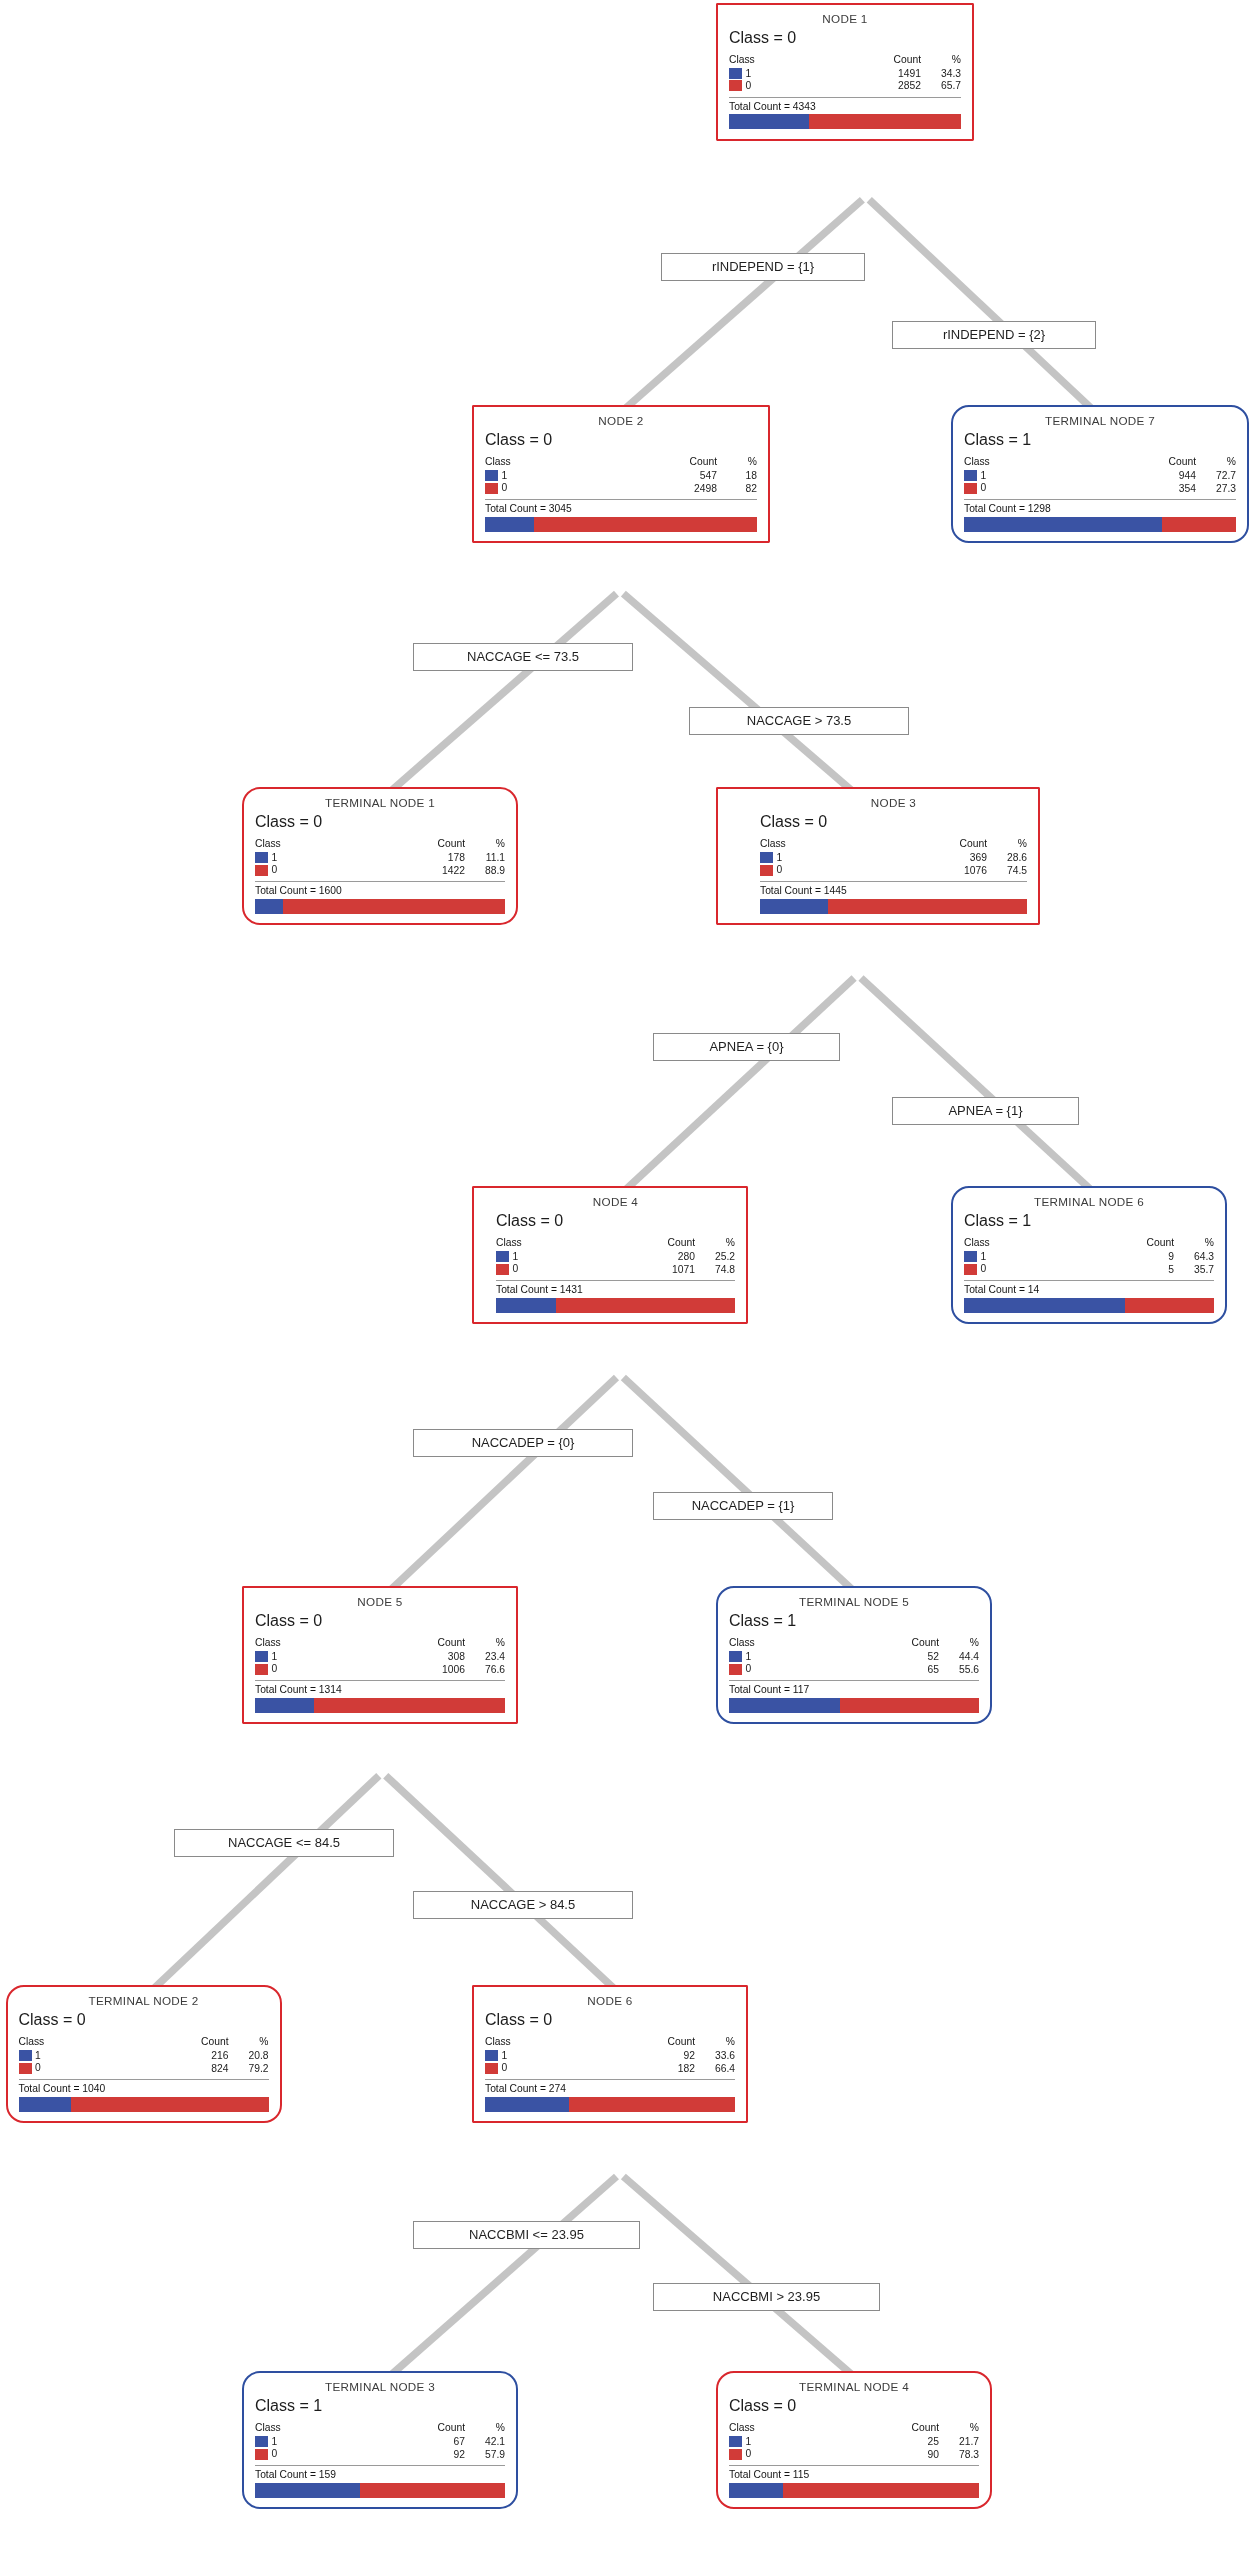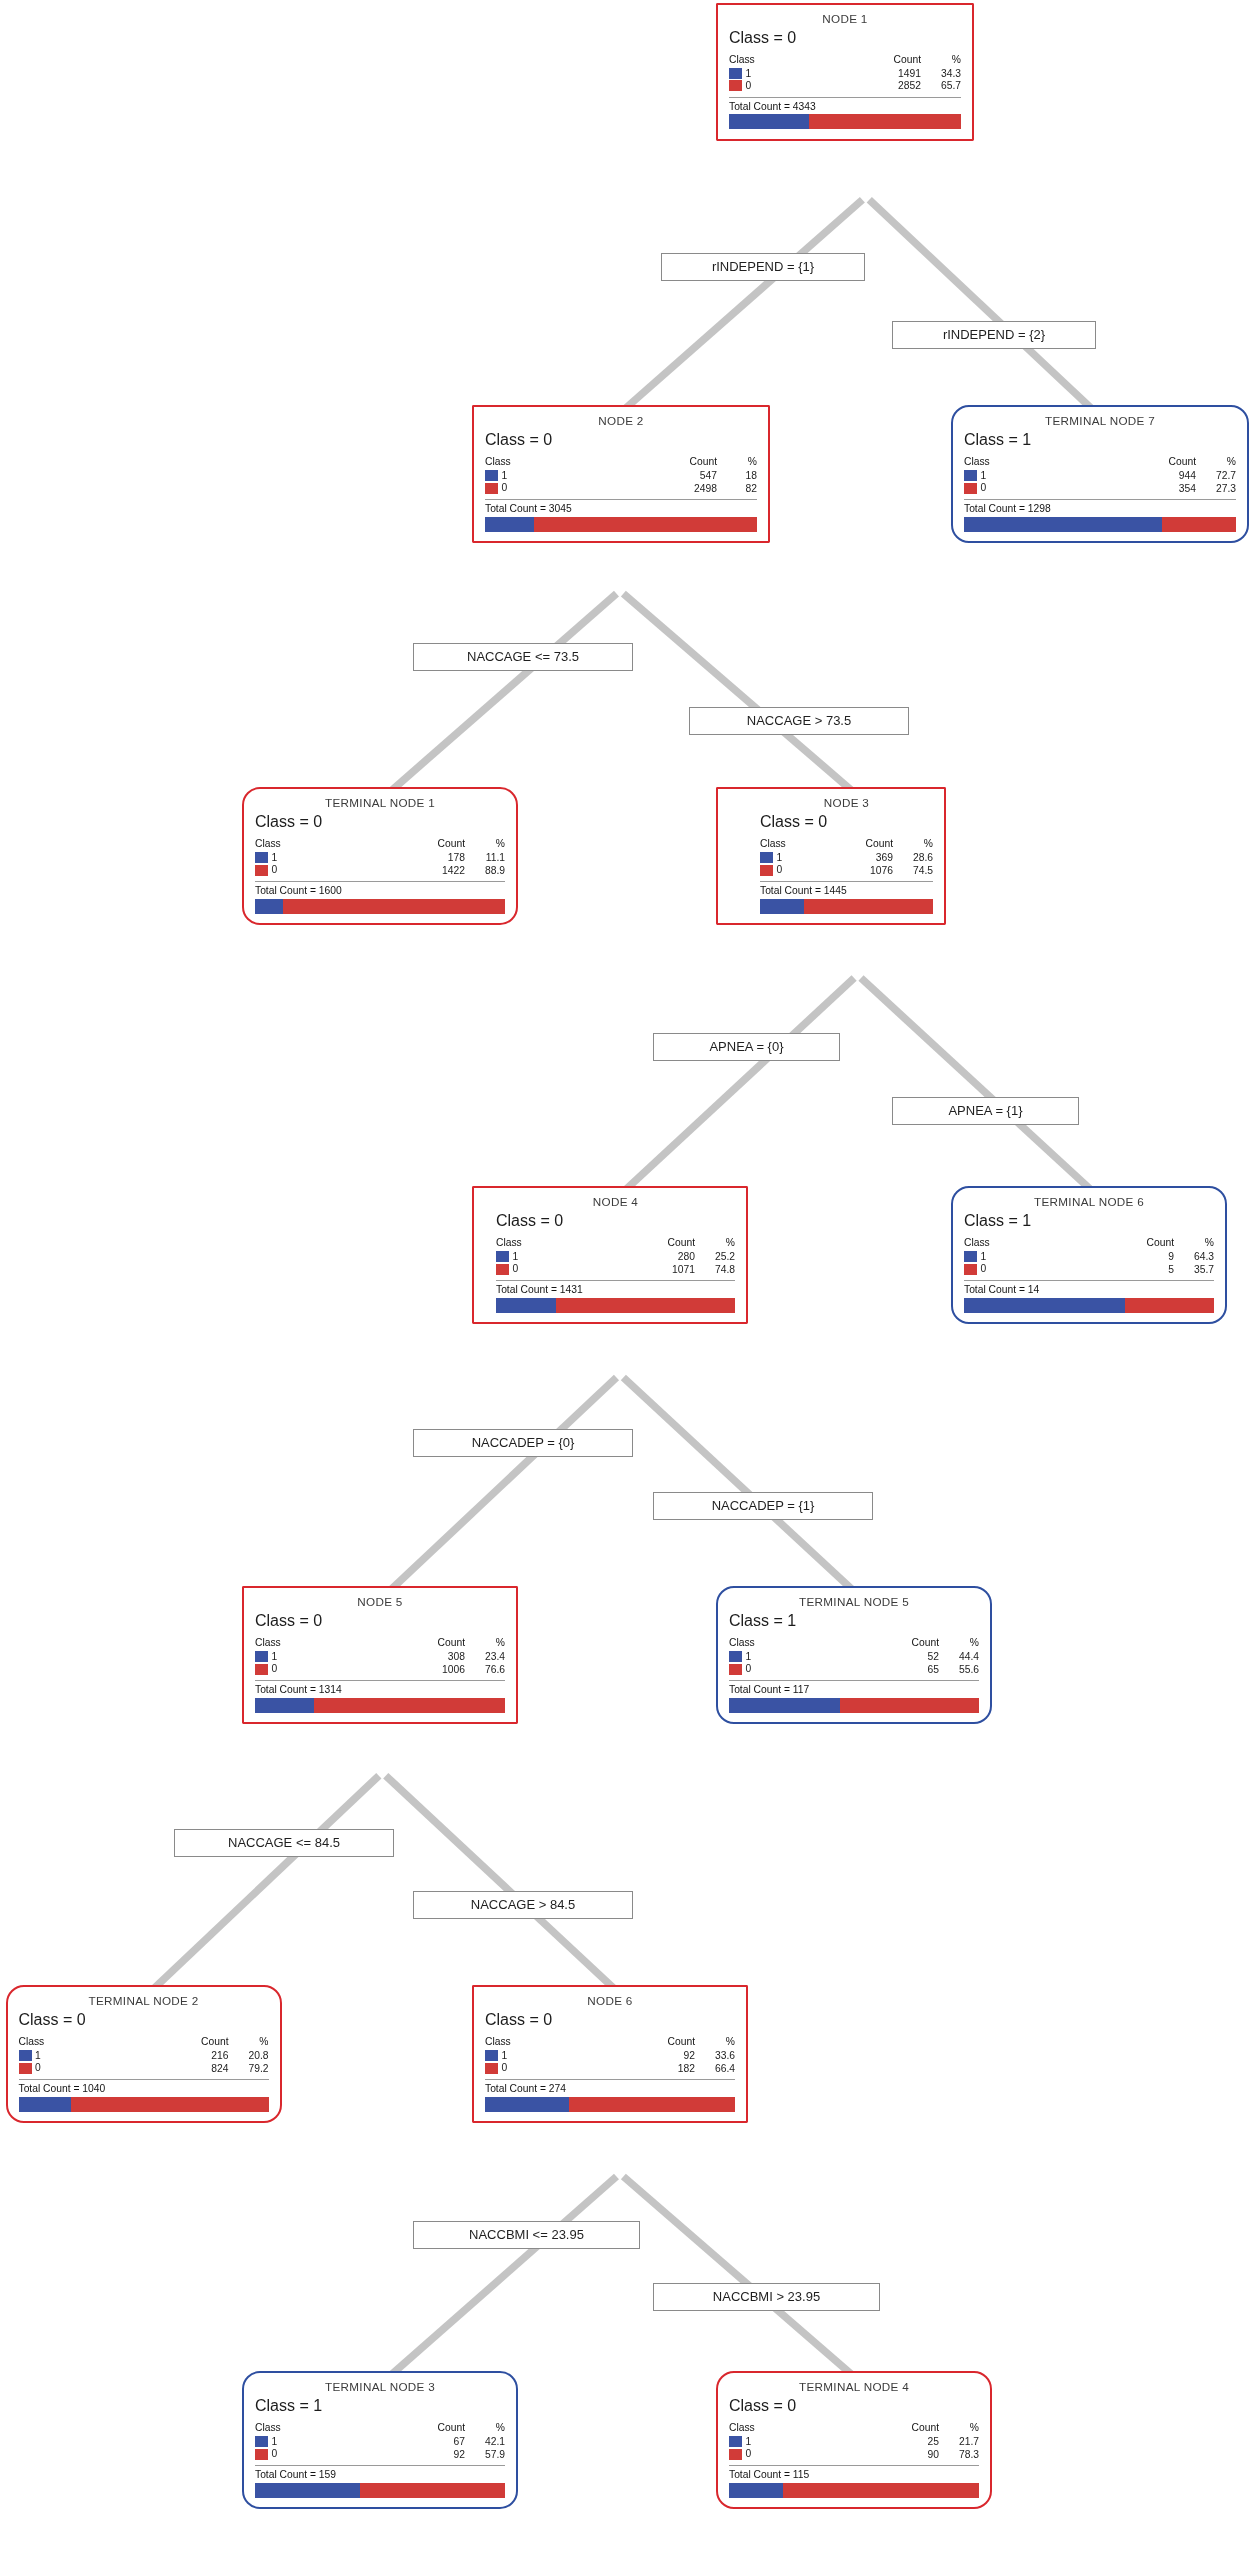--- a/index.html
+++ b/index.html
@@ -274,21 +274,21 @@
       </tr>
     </tbody>
       </table>
     <div class="total-line">Total Count = 1600</div>
     <div class="dist-bar">
       <div class="seg-blue" style="width: 11.1%;"></div>
       <div class="seg-red" style="width: 88.9%;"></div>
     </div>
   </div>
 
-  <div class="node internal" style="left:716px; top:787px; width:230px;padding-left:42px;">
+  <div class="node internal" style="left:716px; top:787px; width:324px;padding-left:42px;">
     <div class="node-title">NODE 3</div>
     <div class="node-class">Class = 0</div>
     <table class="stats">
       <tbody>
           <tr>
         <th class="c-class">Class</th>
         <th class="c-count">Count</th>
         <th class="c-pct">%</th>
       </tr>
       <tr>
@@ -365,21 +365,21 @@
     </tbody>
       </table>
     <div class="total-line">Total Count = 14</div>
     <div class="dist-bar">
       <div class="seg-blue" style="width: 64.3%;"></div>
       <div class="seg-red" style="width: 35.7%;"></div>
     </div>
   </div>
 
   <div class="split-label" style="left:413px; top:1429px; width:220px;">NACCADEP = {0}</div>
-  <div class="split-label" style="left:653px; top:1492px; width:220px;">NACCADEP = {1}</div>
+  <div class="split-label" style="left:653px; top:1492px; width:180px;">NACCADEP = {1}</div>
 
   <div class="node internal" style="left:242px; top:1586px; width:276px;">
     <div class="node-title">NODE 5</div>
     <div class="node-class">Class = 0</div>
     <table class="stats">
       <tbody>
           <tr>
         <th class="c-class">Class</th>
         <th class="c-count">Count</th>
         <th class="c-pct">%</th>

